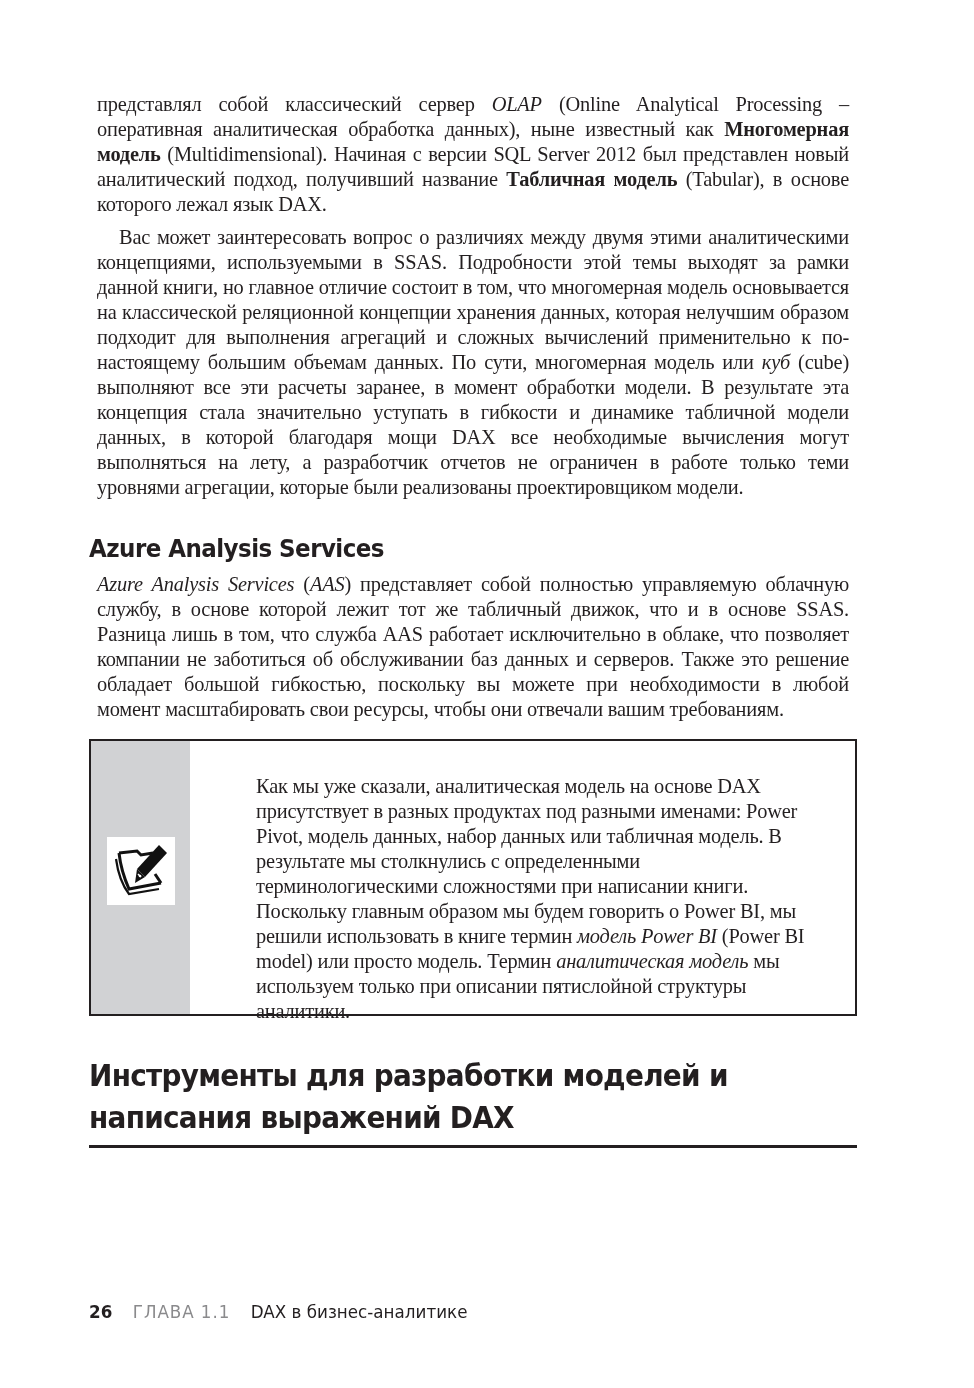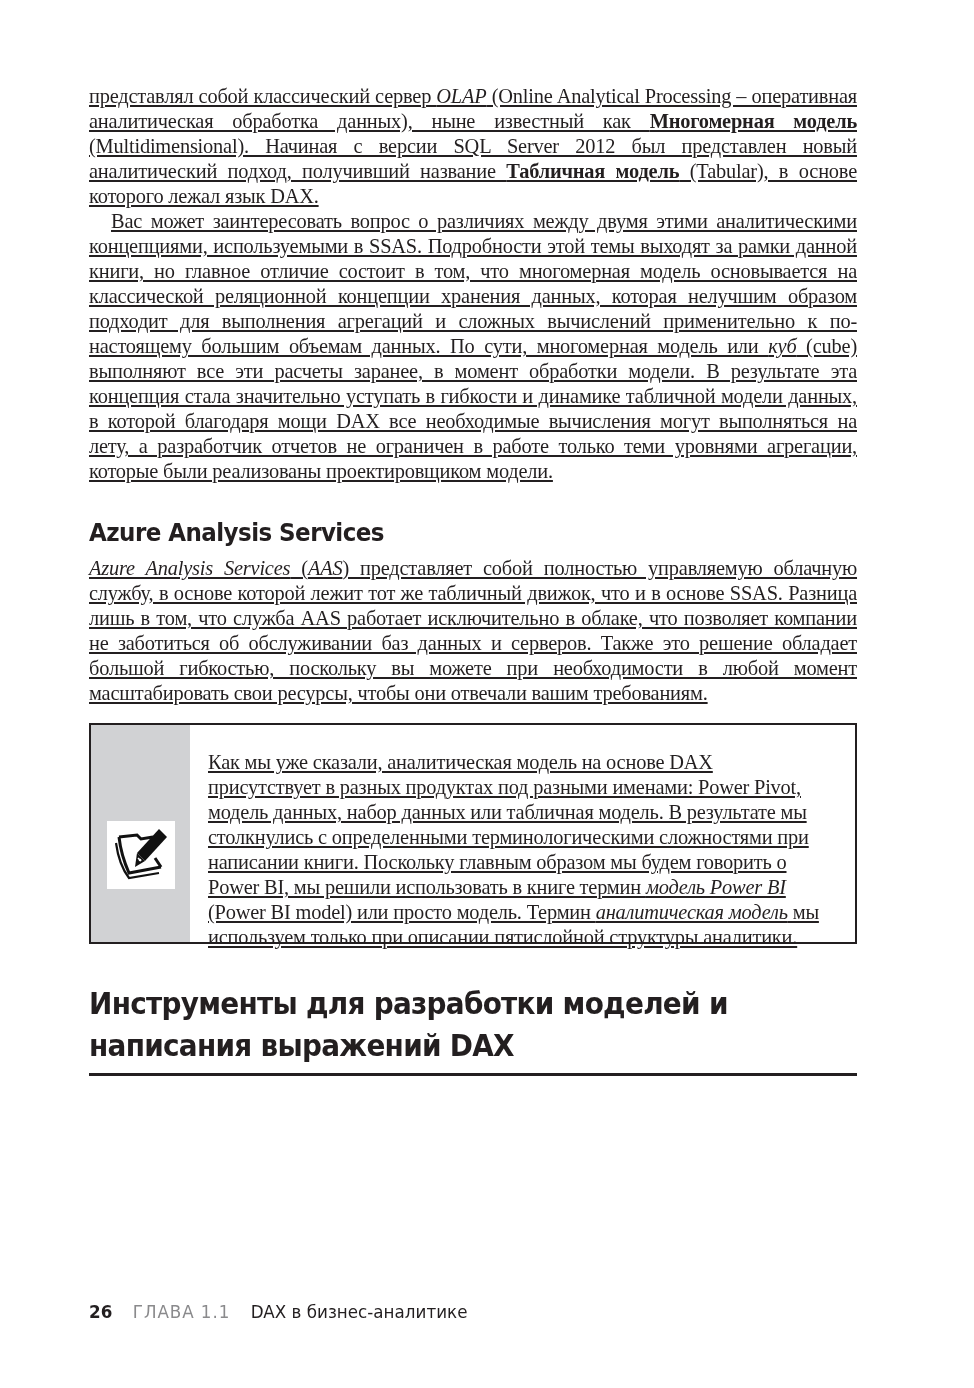--- a/index.html
+++ b/index.html
@@ -18,24 +18,23 @@
       position: absolute;
       left: 89px;
       top: 84px;
       width: 768px;
     }
     .para {
       font-family: "Liberation Serif", "DejaVu Serif", serif;
       font-size: 20.4px;
       line-height: 25px;
       text-align: justify;
-      margin: 0;
+      margin: 8px;
       letter-spacing: -0.2px;
       hyphens: manual;
-      text-decoration: underline;
     }
     .para.indent {
       text-indent: 22px;
     }
     .para b { font-weight: bold; }
     .para i { font-style: italic; }
 
     .h2 {
       font-family: "DejaVu Sans", "Liberation Sans", sans-serif;
       font-weight: bold;
@@ -44,23 +43,24 @@
       margin: 34px 0 8px 0;
       letter-spacing: -0.6px;
       transform: scaleX(0.92);
       transform-origin: left center;
     }
 
     .note {
       position: relative;
       margin-top: 17px;
       border: 2px solid #231f20;
-      height: 221px;
+      height: 277px;
       box-sizing: border-box;
       display: flex;
+      gap: 40px;
     }
     .note-side {
       width: 99px;
       background: #d1d2d4;
       position: relative;
       flex-shrink: 0;
     }
     .note-icon {
       position: absolute;
       left: 16px;

